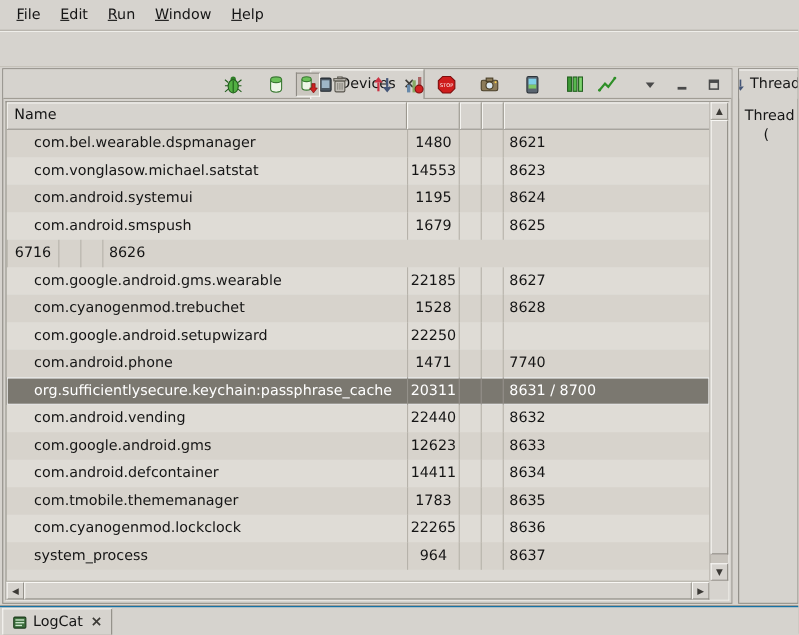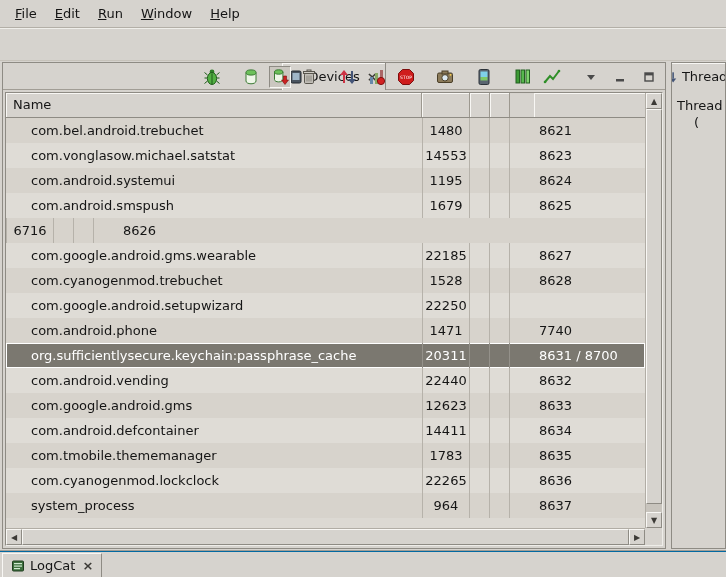--- a/index.html
+++ b/index.html
@@ -43,25 +43,25 @@
   .table-wrap { position:absolute; left:2px; right:2px; top:29px; bottom:2px;
                 border:1px solid; border-color:#8e8b84 #eeede9 #eeede9 #8e8b84;
                 background:#dcd9d3; }
   .table-main { position:absolute; left:0; top:0; right:17px; bottom:17px; overflow:hidden; }
 
   .theader { display:flex; height:25px; background:#d6d3ce;
              border-bottom:1px solid #8e8b84; }
   .hc { height:100%; line-height:24px; padding-left:7px; overflow:hidden; white-space:nowrap;
         border-right:1px solid #9c988f; box-shadow: inset 1px 1px 0 #f8f7f4; }
 
-  .col-name { width:416px; }
+  .col-name { width:364px; }
   .col-pid  { width:48px; }
   .col-c3   { width:20px; }
   .col-c4   { width:20px; }
-  .col-port { flex:1;margin-left:24px; }
+  .col-port { flex:1; }
 
   .row { display:flex; height:25px; line-height:25px; }
   .row.alt0 { background:#d7d3cc; }
   .row.alt1 { background:#dfdcd6; }
   .cell { height:25px; overflow:hidden; white-space:nowrap; }
   .cell.name { padding-left:25px; }
   .cell.pid  { text-align:center; border-left:1px solid #b6b2aa; border-right:1px solid #b6b2aa; }
   .cell.c3, .cell.c4 { border-right:1px solid #b6b2aa; }
   .cell.port { padding-left:5px; }
 
@@ -243,21 +243,21 @@
         <div class="theader">
           <div class="hc col-name">Name</div>
           <div class="hc col-pid"></div>
           <div class="hc col-c3"></div>
           <div class="hc col-c4"></div>
           <div class="hc col-port" style="border-right:none;"></div>
         </div>
 
         <div>
           <div class="row alt0">
-              <div class="cell name col-name">com.bel.android.trebuchet</div>
+              <div class="cell name col-name">com.bel.wearable.dspmanager</div>
               <div class="cell pid col-pid">1480</div>
               <div class="cell c3 col-c3"></div>
               <div class="cell c4 col-c4"></div>
               <div class="cell port col-port">8621</div>
             </div>
           <div class="row alt1">
               <div class="cell name col-name">com.vonglasow.michael.satstat</div>
               <div class="cell pid col-pid">14553</div>
               <div class="cell c3 col-c3"></div>
               <div class="cell c4 col-c4"></div>

